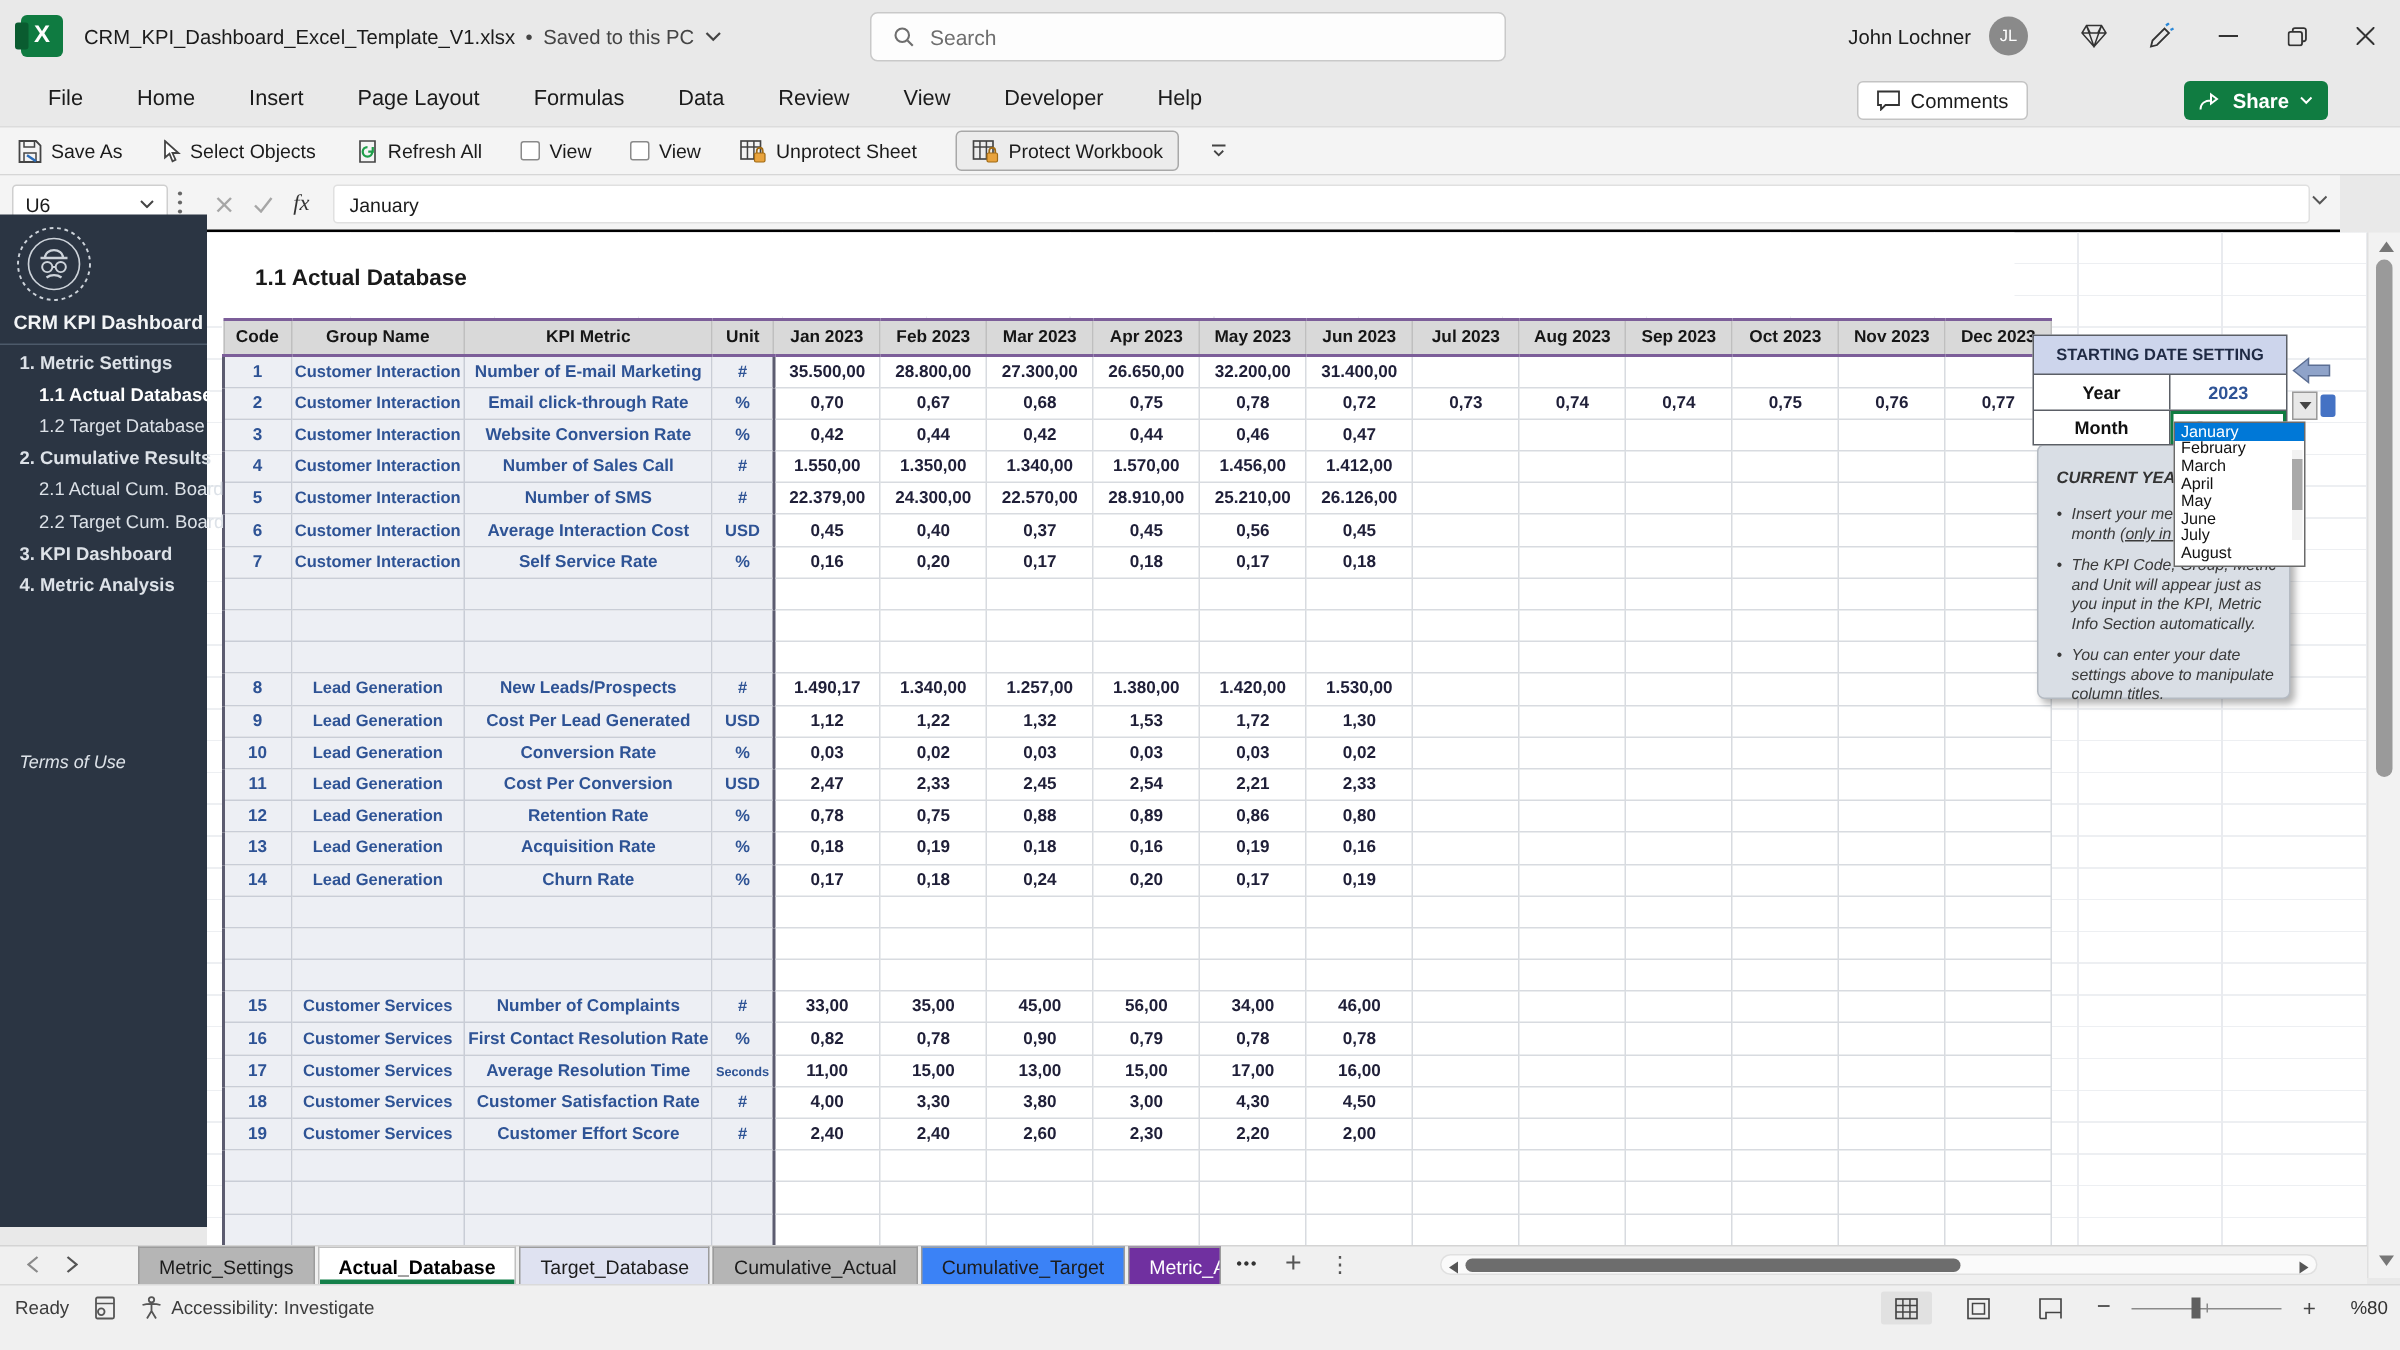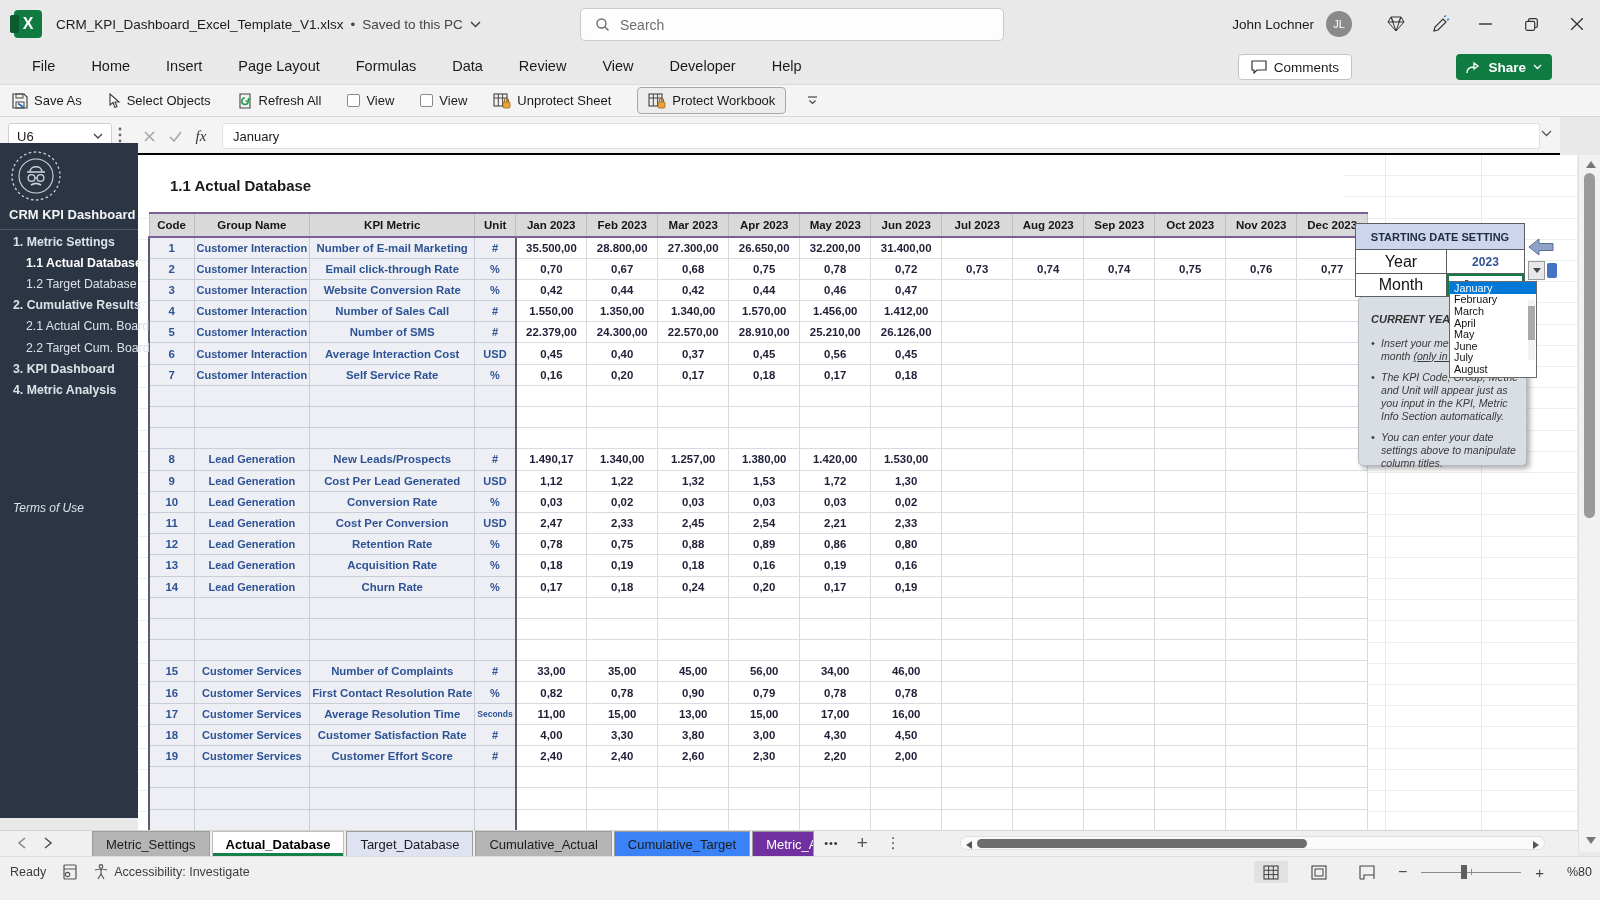--- a/index.html
+++ b/index.html
@@ -67,21 +67,21 @@
   td.metric{font-size:11.4px;}
   td.code{border-left:2px solid #5c5c70;font-size:11.4px;}
   td.unit-sm{font-size:8.5px;}
   td.val{background:#fff;border:1px solid #d8dbe0;color:#1f1f38;font-weight:700;font-size:11.4px;}
   td.val.first{border-left:2px solid #5c5c70;}
 
   
   .ds-panel{position:absolute;left:1217px;top:68px;width:170px;border:1px solid #5b5f66;z-index:4;background:#fff;}
   .ds-head{height:26px;background:#cdd5ec;border-bottom:1px solid #5b5f66;display:flex;align-items:center;justify-content:center;font-size:11px;font-weight:700;color:#1f2a44;}
   .ds-row{display:flex;height:23px;}
-  .ds-lab{width:92px;border-right:1px solid #5b5f66;display:flex;align-items:center;justify-content:center;font-size:16px;font-weight:400;color:#111;}
+  .ds-lab{width:92px;border-right:1px solid #5b5f66;display:flex;align-items:center;justify-content:center;font-size:12px;font-weight:700;color:#111;}
   .ds-val{width:78px;display:flex;align-items:center;justify-content:center;font-size:12px;font-weight:600;}
   .ds-row + .ds-row{border-top:1px solid #5b5f66;}
   .year-val{color:#2f5496;}
   .month-val{color:#44546a;outline:2px solid #107c41;outline-offset:-2px;}
   .blue-arrow{position:absolute;left:1390px;top:82px;z-index:5;}
   .dd-btn{position:absolute;left:1390px;top:106px;width:17px;height:19px;background:#e8e8e8;border:1px solid #9a9a9a;z-index:6;display:flex;align-items:center;justify-content:center;}
   .dd-btn::after{content:"";width:0;height:0;border-left:4px solid transparent;border-right:4px solid transparent;border-top:5px solid #444;}
   .blue-frag{position:absolute;left:1409px;top:108px;width:10px;height:15px;background:#4472c4;border-radius:2px;z-index:5;}
   .dropdown{position:absolute;left:1311px;top:126px;width:88px;height:97px;background:#fff;border:1px solid #6a6a6a;z-index:10;}
   .dd-item{height:11.6px;display:flex;align-items:center;padding-left:4px;font-size:10.8px;color:#111;white-space:nowrap;}

